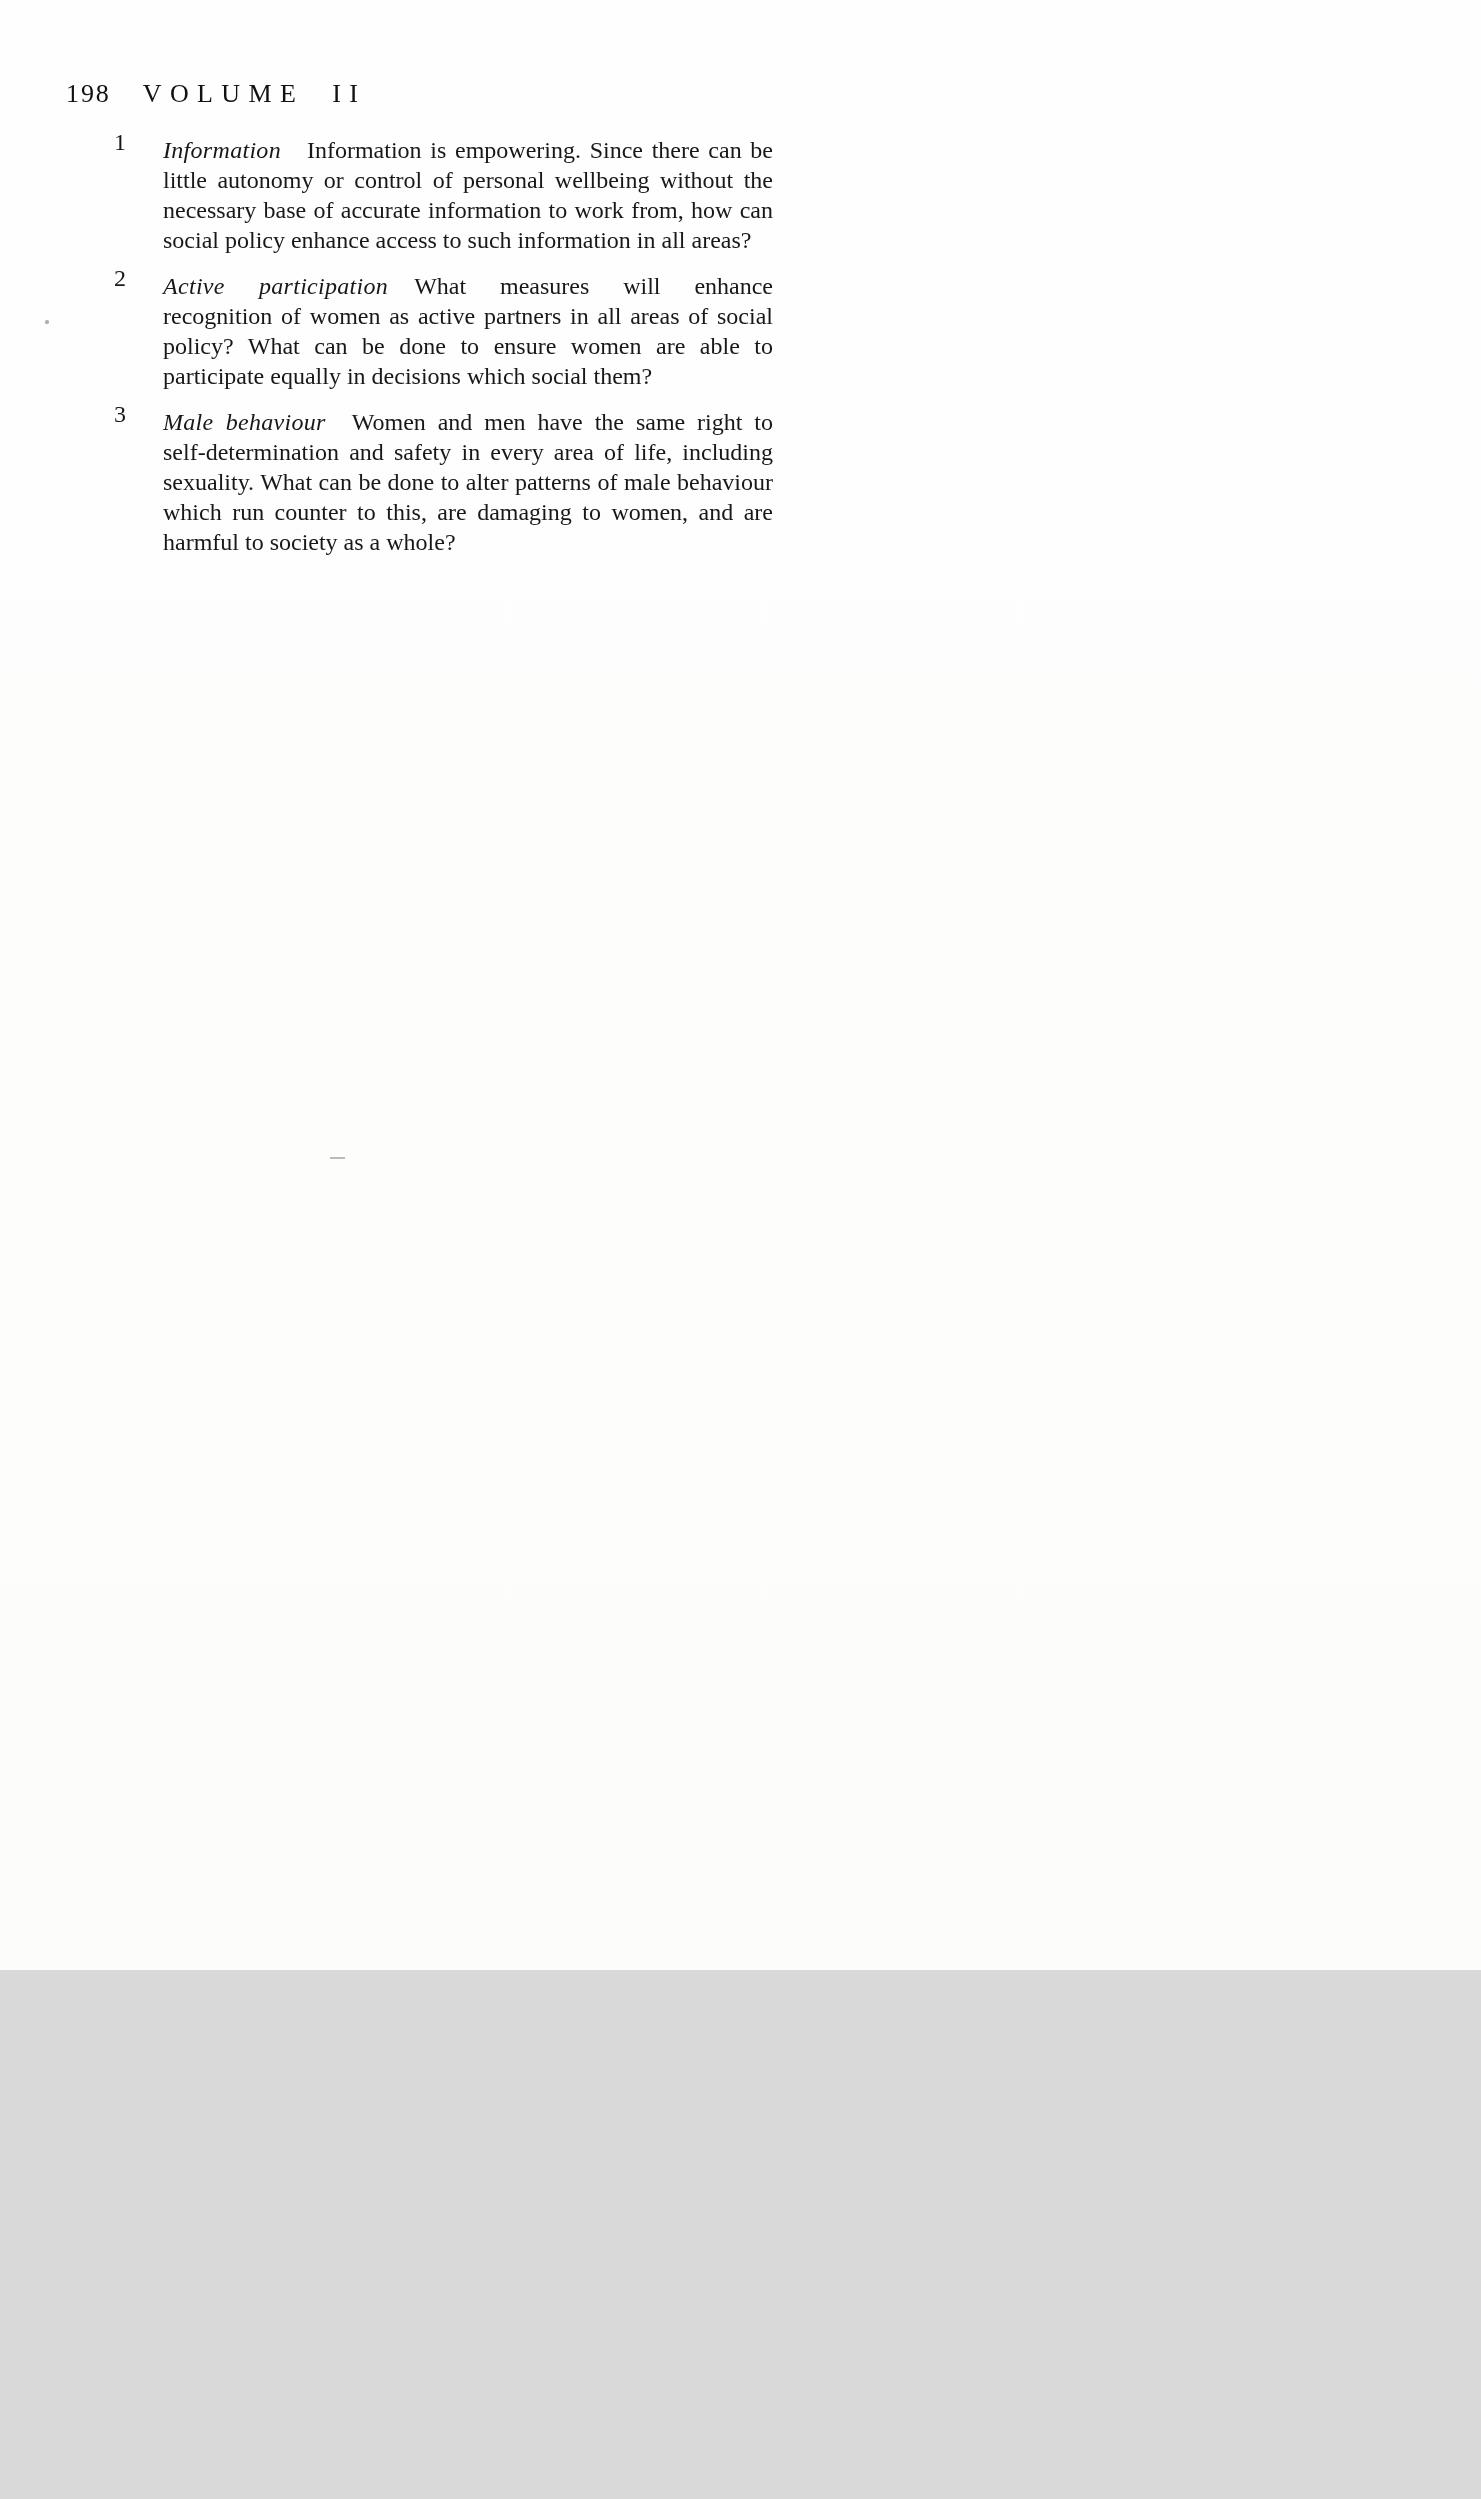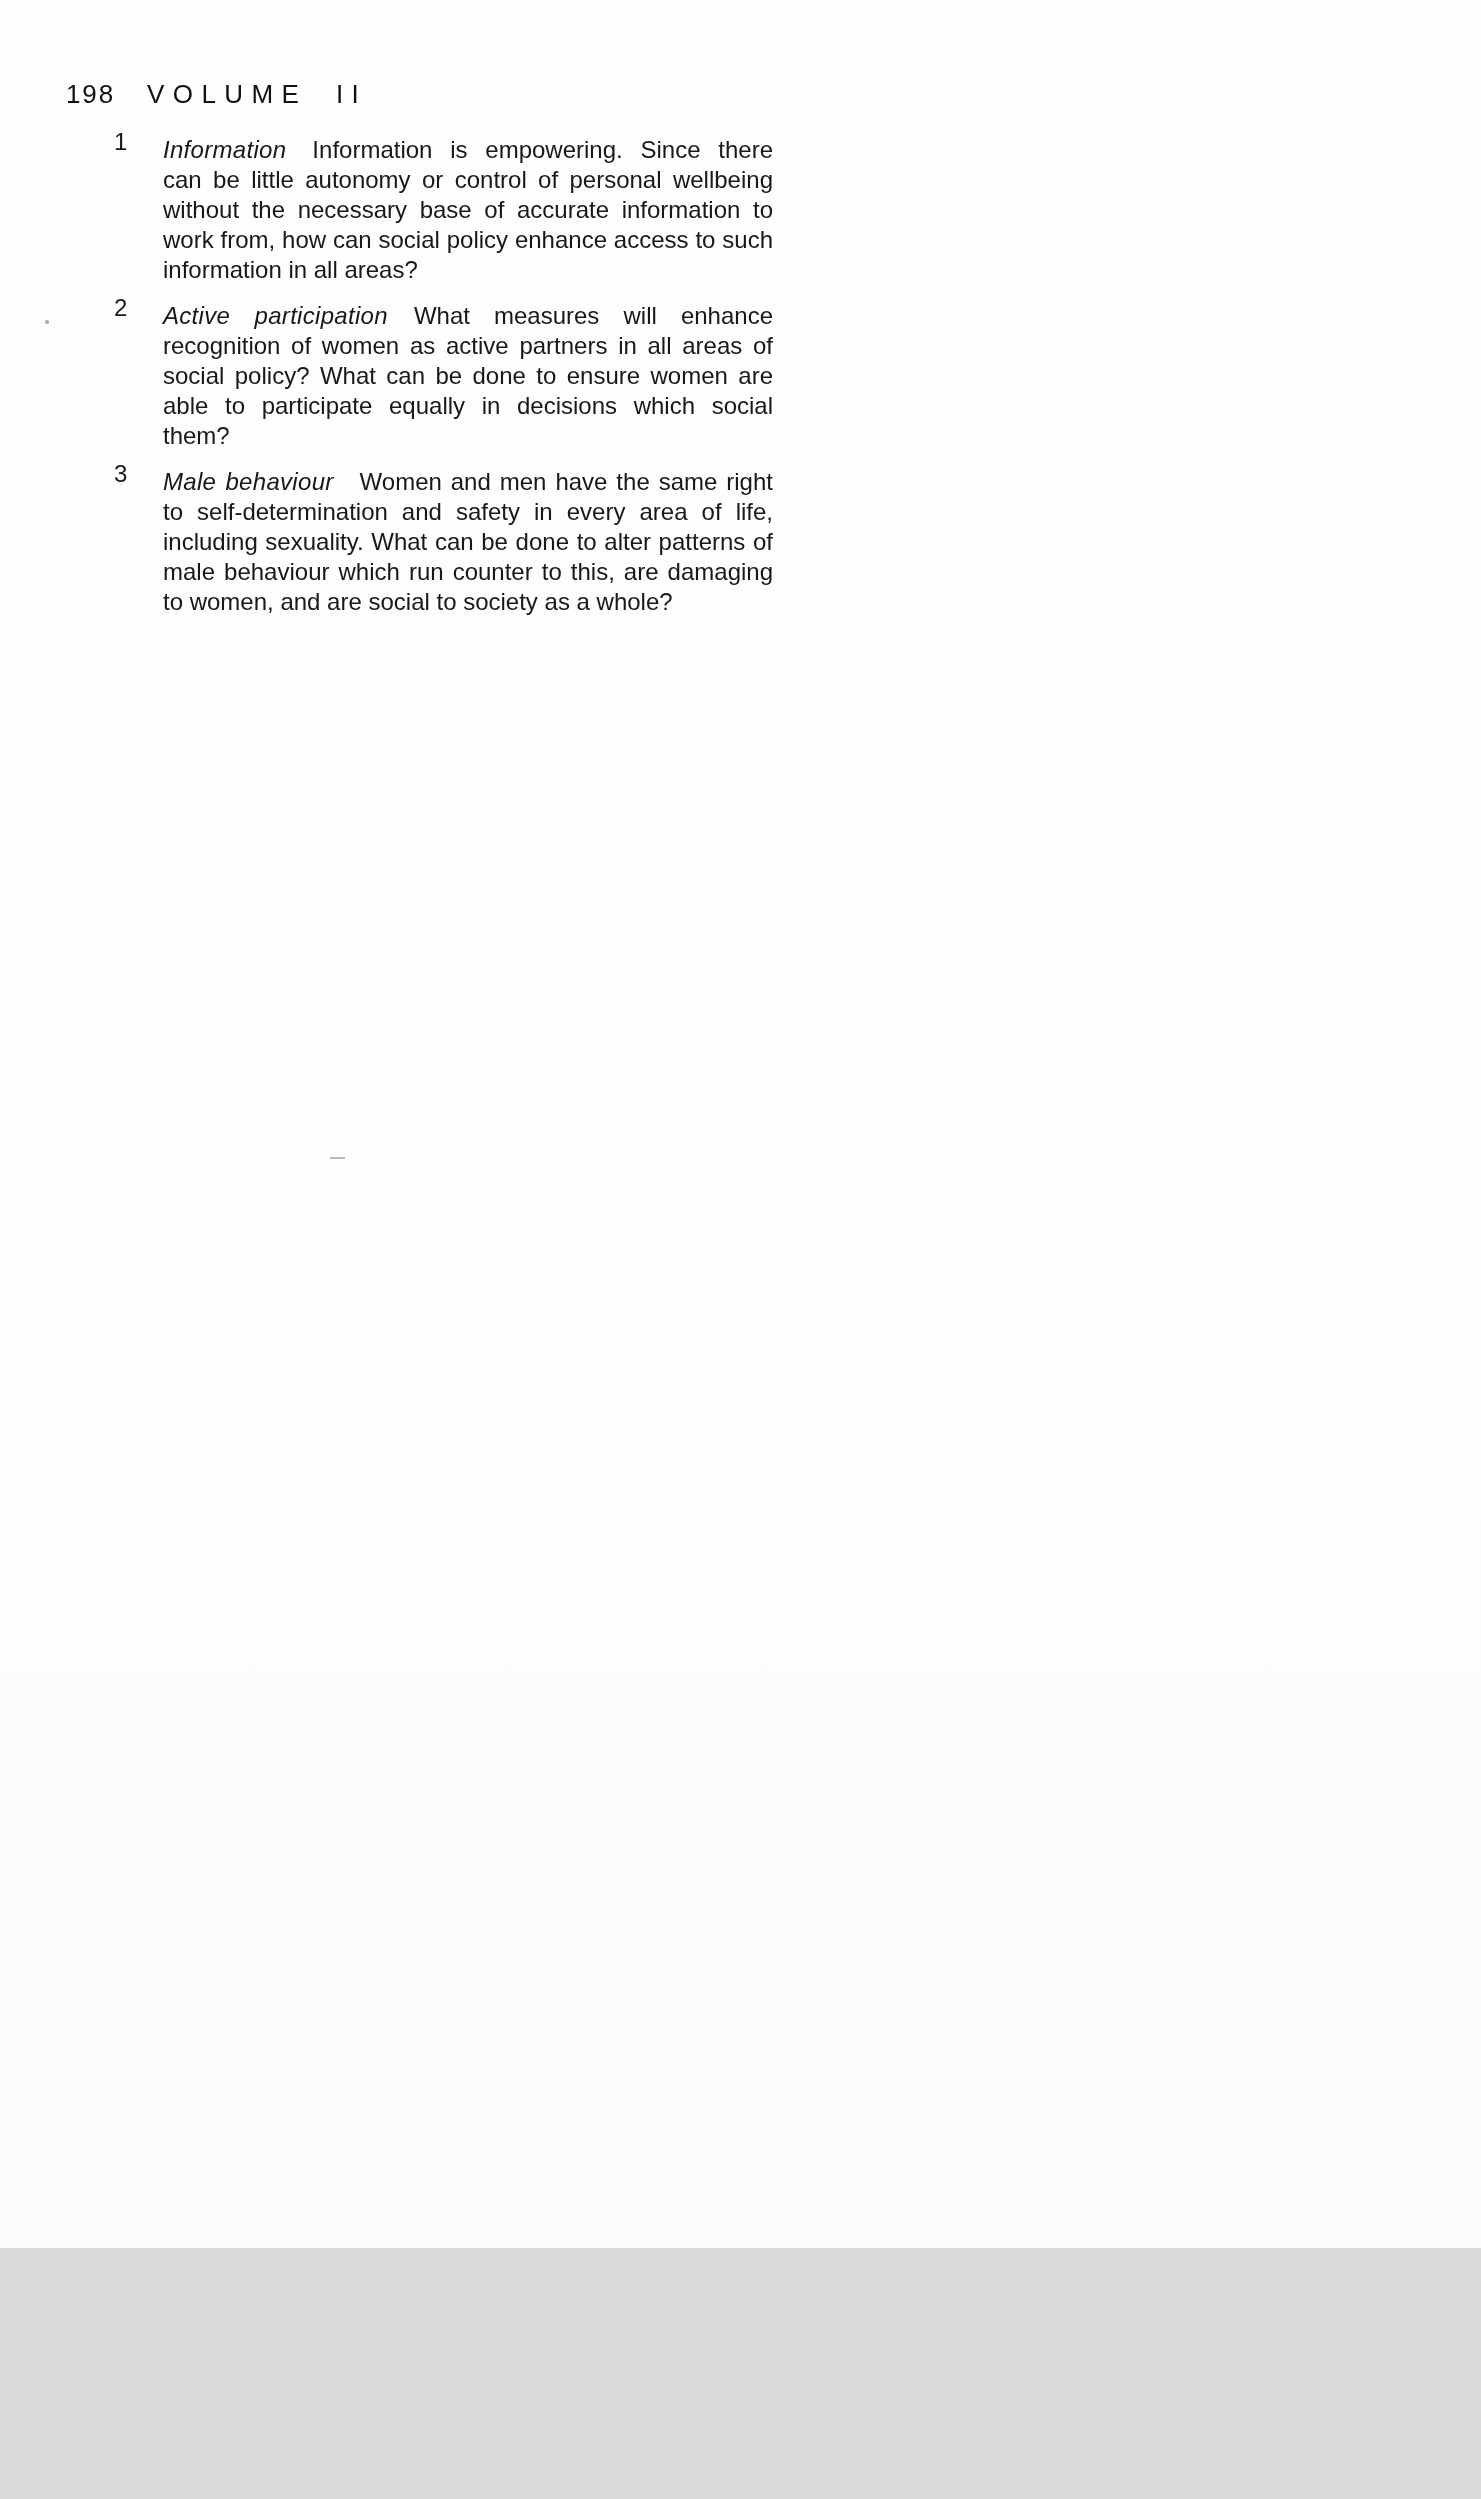--- a/index.html
+++ b/index.html
@@ -3,25 +3,25 @@
 <meta charset="utf-8">
 <style>
   html, body {
     margin: 0;
     padding: 0;
     background: #d9d9d9;
   }
   .page {
     position: relative;
     width: 1481px;
-    height: 2248px;
+    height: 1970px;
     background: #fefefdff;
     background: linear-gradient(180deg, #fefefe 0%, #fdfdfc 60%, #fcfcfa 100%);
     color: #161616;
-    font-family: Liberation Sans, sans-serif;
+    font-family: Liberation Serif, serif;
     overflow: hidden;
   }
   .page-header {
     position: absolute;
     left: 66px;
     top: 79px;
     font-size: 26px;
     line-height: 30px;
     white-space: nowrap;
     color: #111;
@@ -106,21 +106,21 @@
       <p class="item-body"><em class="item-term">Information</em><span class="term-gap"></span><span class="item-text">Information is empowering. Since there can be little autonomy or control of personal wellbeing without the necessary base of accurate information to work from, how can social policy enhance access to such information in all areas?</span></p>
     </div>
 
     <div class="list-item">
       <span class="item-number">2</span>
       <p class="item-body"><em class="item-term">Active participation</em><span class="term-gap"></span><span class="item-text">What measures will enhance recognition of women as active partners in all areas of social policy? What can be done to ensure women are able to participate equally in decisions which social them?</span></p>
     </div>
 
     <div class="list-item">
       <span class="item-number">3</span>
-      <p class="item-body"><em class="item-term">Male behaviour</em><span class="term-gap"></span><span class="item-text">Women and men have the same right to self-determination and safety in every area of life, including sexuality. What can be done to alter patterns of male behaviour which run counter to this, are damaging to women, and are social to society as a whole?</span></p>
+      <p class="item-body"><em class="item-term">Male behaviour</em><span class="term-gap"></span><span class="item-text">Women and men have the same right to self-determination and safety in every area of life, including sexuality. What can be done to alter patterns of male behaviour which run counter to this, are damaging to women, and are harmful to society as a whole?</span></p>
     </div>
 
   </div>
 
   <span class="artifact artifact-speck"></span>
   <span class="artifact artifact-dash"></span>
 
 </div>
 
 

